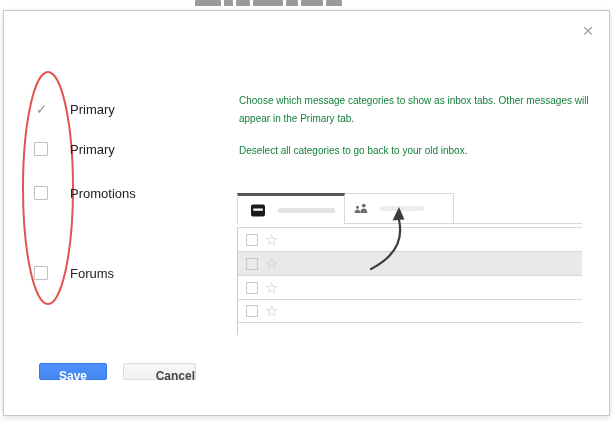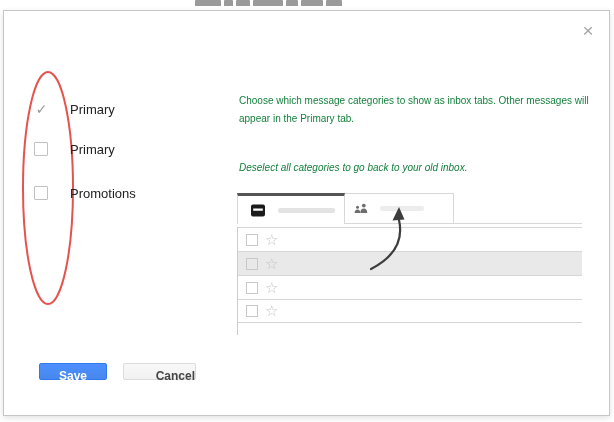--- a/index.html
+++ b/index.html
@@ -36,21 +36,21 @@
   .cat-box{
     width:12px;height:12px;border:1px solid #c1c1c1;background:#fff;border-radius:1px;
     box-sizing:content-box;margin:0 1px 0 0;
   }
   .cat-label{margin-left:21px;font-size:13px;color:#222;text-align:center;}
 
   .ellipse-svg{position:absolute;left:16px;top:58px;pointer-events:none;}
 
   
   .desc{position:absolute;left:235px;top:81px;width:355px;font-size:10px;color:#15803d;line-height:18px;}
-  .desc .p2{margin-top:31px;font-style:italic;}
+  .desc .p2{margin-top:14px;}
 
   
   .preview{position:absolute;left:233px;top:182px;width:345px;}
   .tabs{display:flex;height:31px;}
   .tab{box-sizing:border-box;background:#fff;display:flex;align-items:center;}
   .tab.active{width:108px;border-top:3px solid #555;border-left:1px solid #d8d8d8;border-right:1px solid #d8d8d8;padding-left:12px;}
   .tab.inactive{width:109px;border-top:1px solid #d8d8d8;border-right:1px solid #d8d8d8;border-bottom:1px solid #d8d8d8;padding-left:8px;}
   .tab-filler{flex:1;border-bottom:1px solid #d8d8d8;}
   .ph-line{height:5px;border-radius:2px;background:#e3e3e3;}
   .ph-line.a{width:57px;margin-left:12px;}
@@ -101,20 +101,24 @@
     <span class="cat-label">Primary</span>
   </div>
   <div class="cat-row" style="top:130px">
     <span class="cat-box"></span>
     <span class="cat-label">Primary</span>
   </div>
   <div class="cat-row" style="top:174px">
     <span class="cat-box"></span>
     <span class="cat-label">Promotions</span>
   </div>
+  <div class="cat-row" style="top:254px">
+    <span class="cat-box"></span>
+    <span class="cat-label">Forums</span>
+  </div>
 
   <div class="desc">
     <div class="p1">Choose which message categories to show as inbox tabs. Other messages will appear in the Primary tab.</div>
     <div class="p2">Deselect all categories to go back to your old inbox.</div>
   </div>
 
   <div class="preview">
     <div class="tabs">
       <div class="tab active">
         <svg width="16" height="13" viewBox="0 0 16 13">

